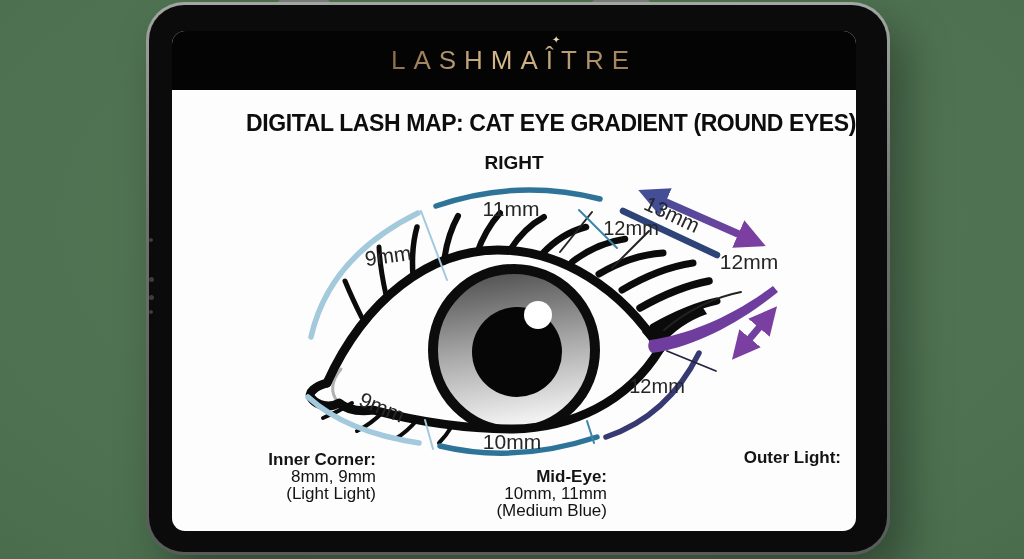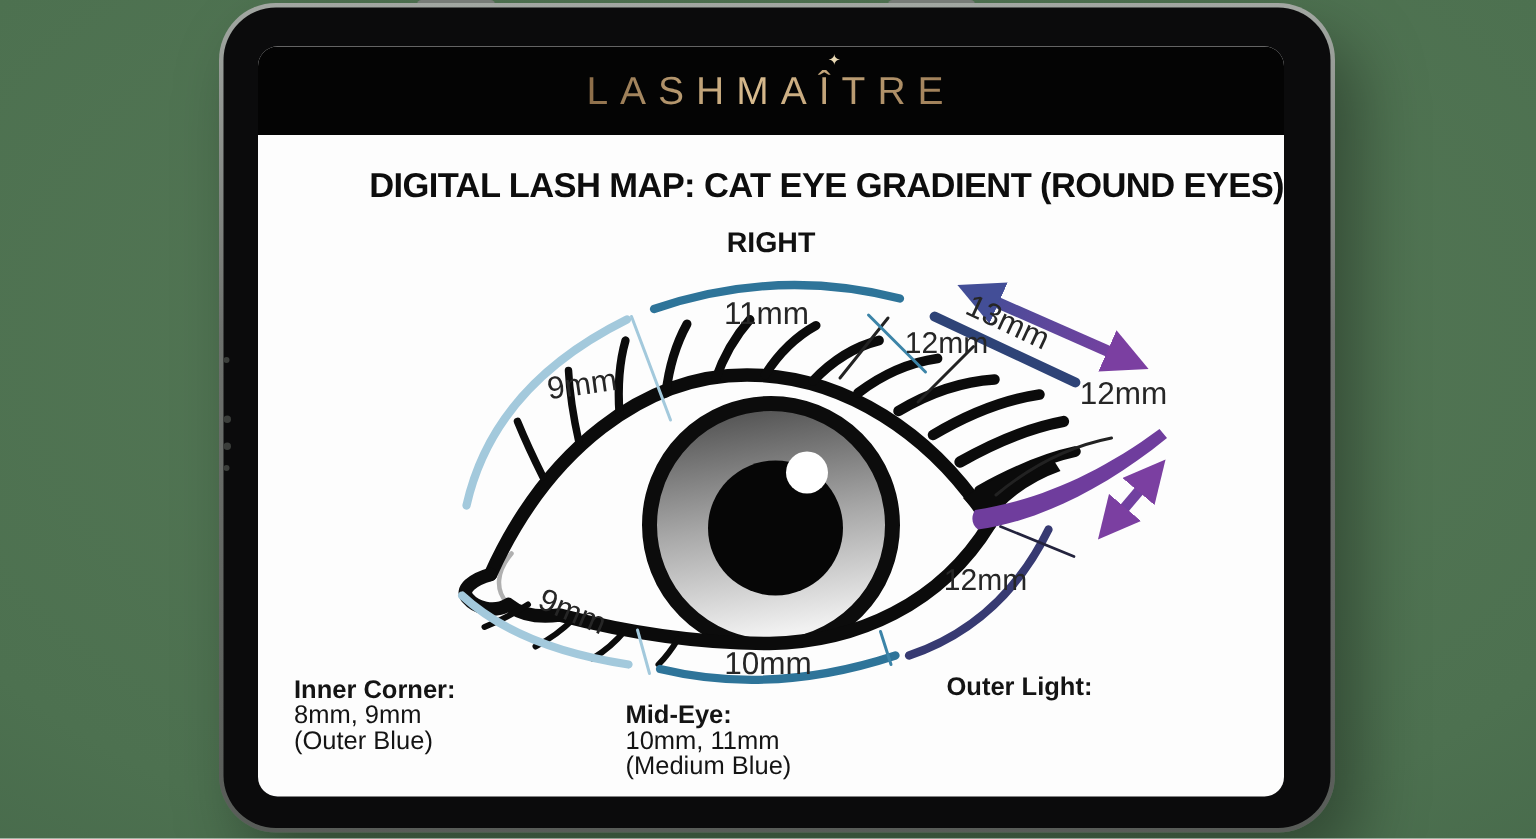--- a/index.html
+++ b/index.html
@@ -39,21 +39,21 @@
     color:#ead9b4;font-size:10px;
   }
   .map-title{
     position:absolute;left:0;top:79px;width:100%;text-align:right;
     font-weight:700;font-size:23px;letter-spacing:-0.4px;color:#0d0d0d;white-space:nowrap;
   }
   .side-label{
     position:absolute;left:0;top:121px;width:100%;text-align:center;
     font-weight:700;font-size:19px;color:#111;
   }
-  .legend{position:absolute;text-align:left;font-size:17px;line-height:17px;color:#141414;}
+  .legend{position:absolute;text-align:right;font-size:17px;line-height:17px;color:#141414;}
   .legend .hd{font-weight:700;}
   .overlay{position:absolute;left:0;top:0;z-index:5;pointer-events:none;}
   .mlabel{font-family:"Liberation Sans",sans-serif;font-size:21px;fill:#262626;}
   .mlabel-sm{font-family:"Liberation Sans",sans-serif;font-size:20px;fill:#262626;}
 </style>
 </head>
 <body>
 
 <div class="top-bump" style="left:278px;width:52px;"></div>
 <div class="top-bump" style="left:592px;width:58px;"></div>
@@ -66,21 +66,21 @@
         <span class="brand-text">LASHMAÎTRE</span>
         <span class="brand-sparkle">✦</span>
       </div>
 
       <div class="map-title">DIGITAL LASH MAP: CAT EYE GRADIENT (ROUND EYES)</div>
       <div class="side-label">RIGHT</div>
 
       <div class="legend" style="left:24px;top:420px;width:180px;">
         <div class="hd">Inner Corner:</div>
         <div>8mm, 9mm</div>
-        <div>(Outer Blue)</div>
+        <div>(Light Light)</div>
       </div>
       <div class="legend" style="left:245px;top:437px;width:190px;">
         <div class="hd">Mid-Eye:</div>
         <div>10mm, 11mm</div>
         <div>(Medium Blue)</div>
       </div>
       <div class="legend" style="left:459px;top:418px;width:210px;">
         <div class="hd">Outer Light:</div>
       </div>
 

